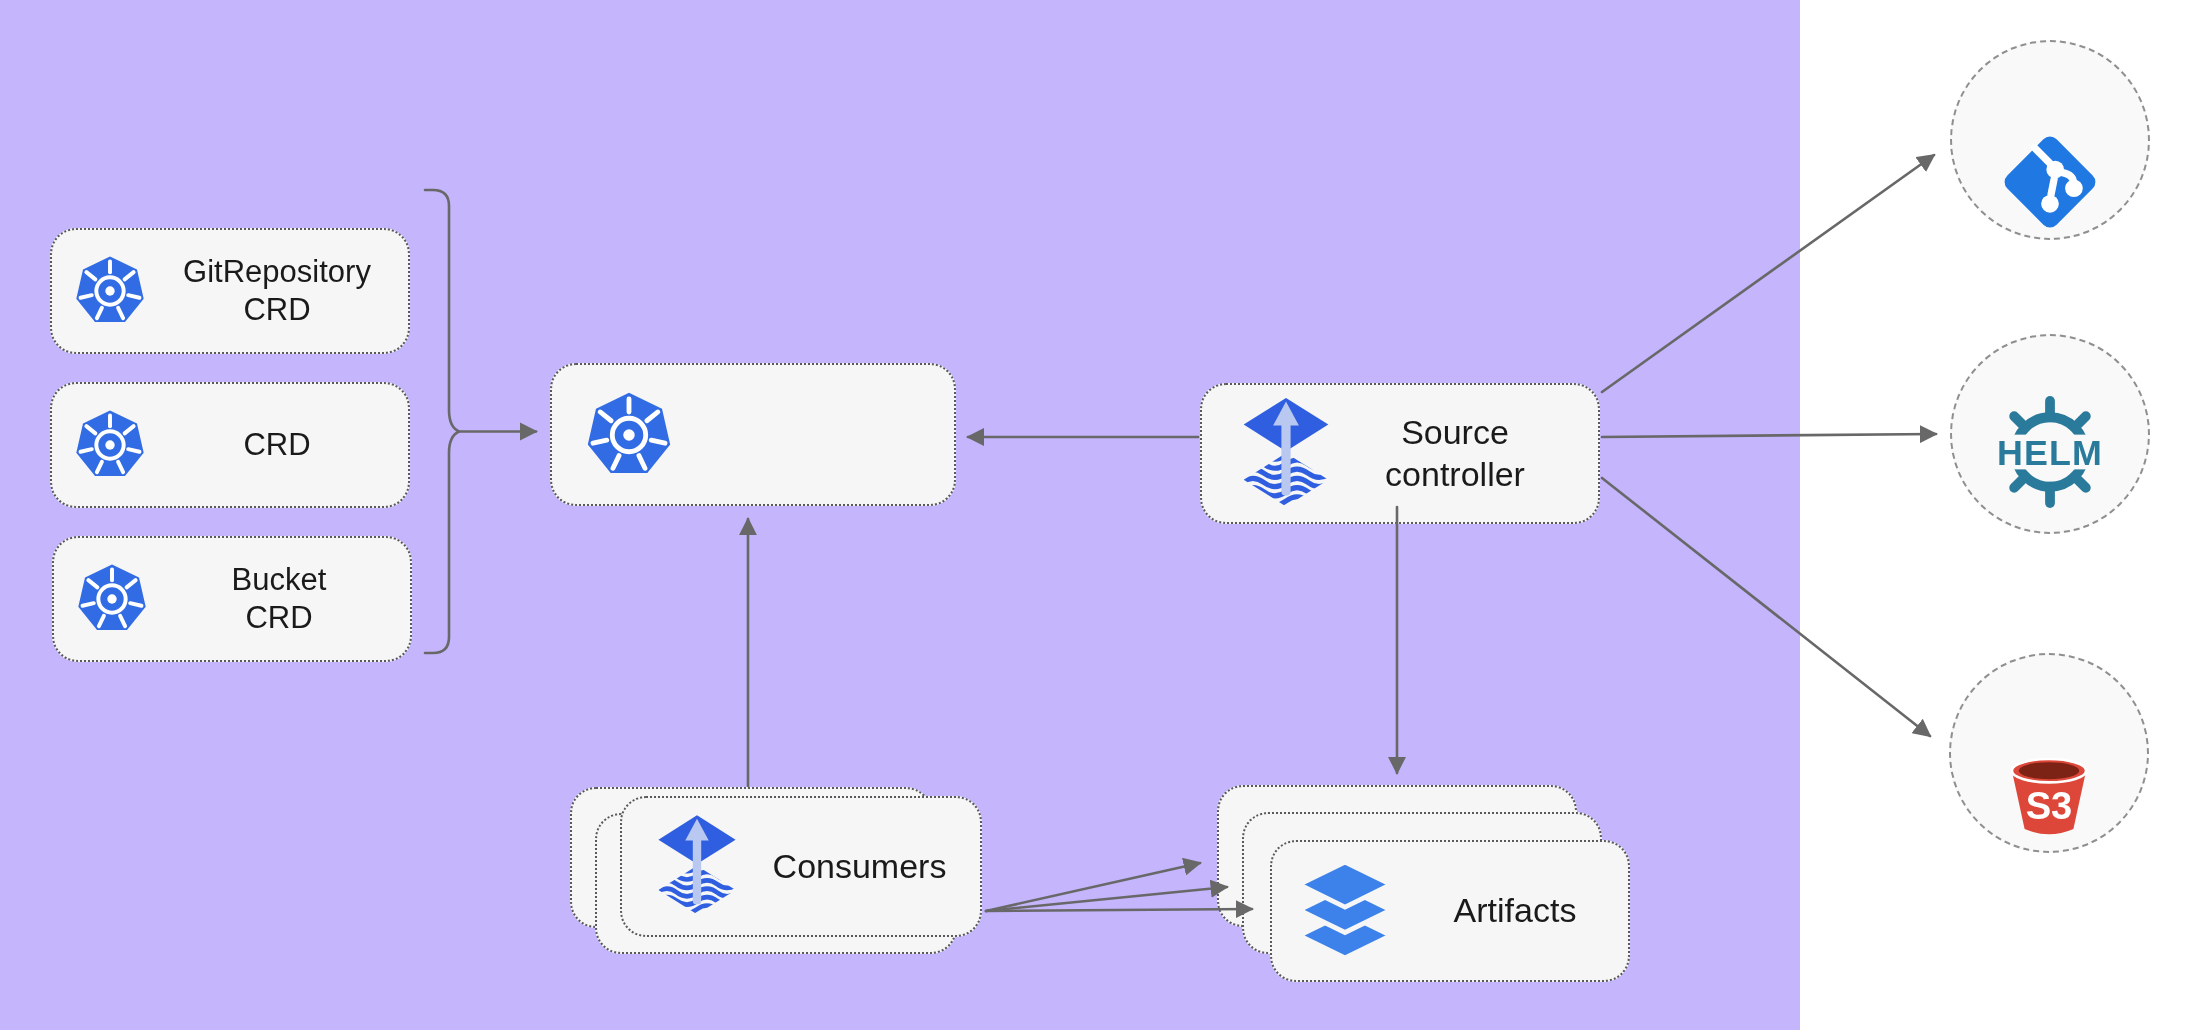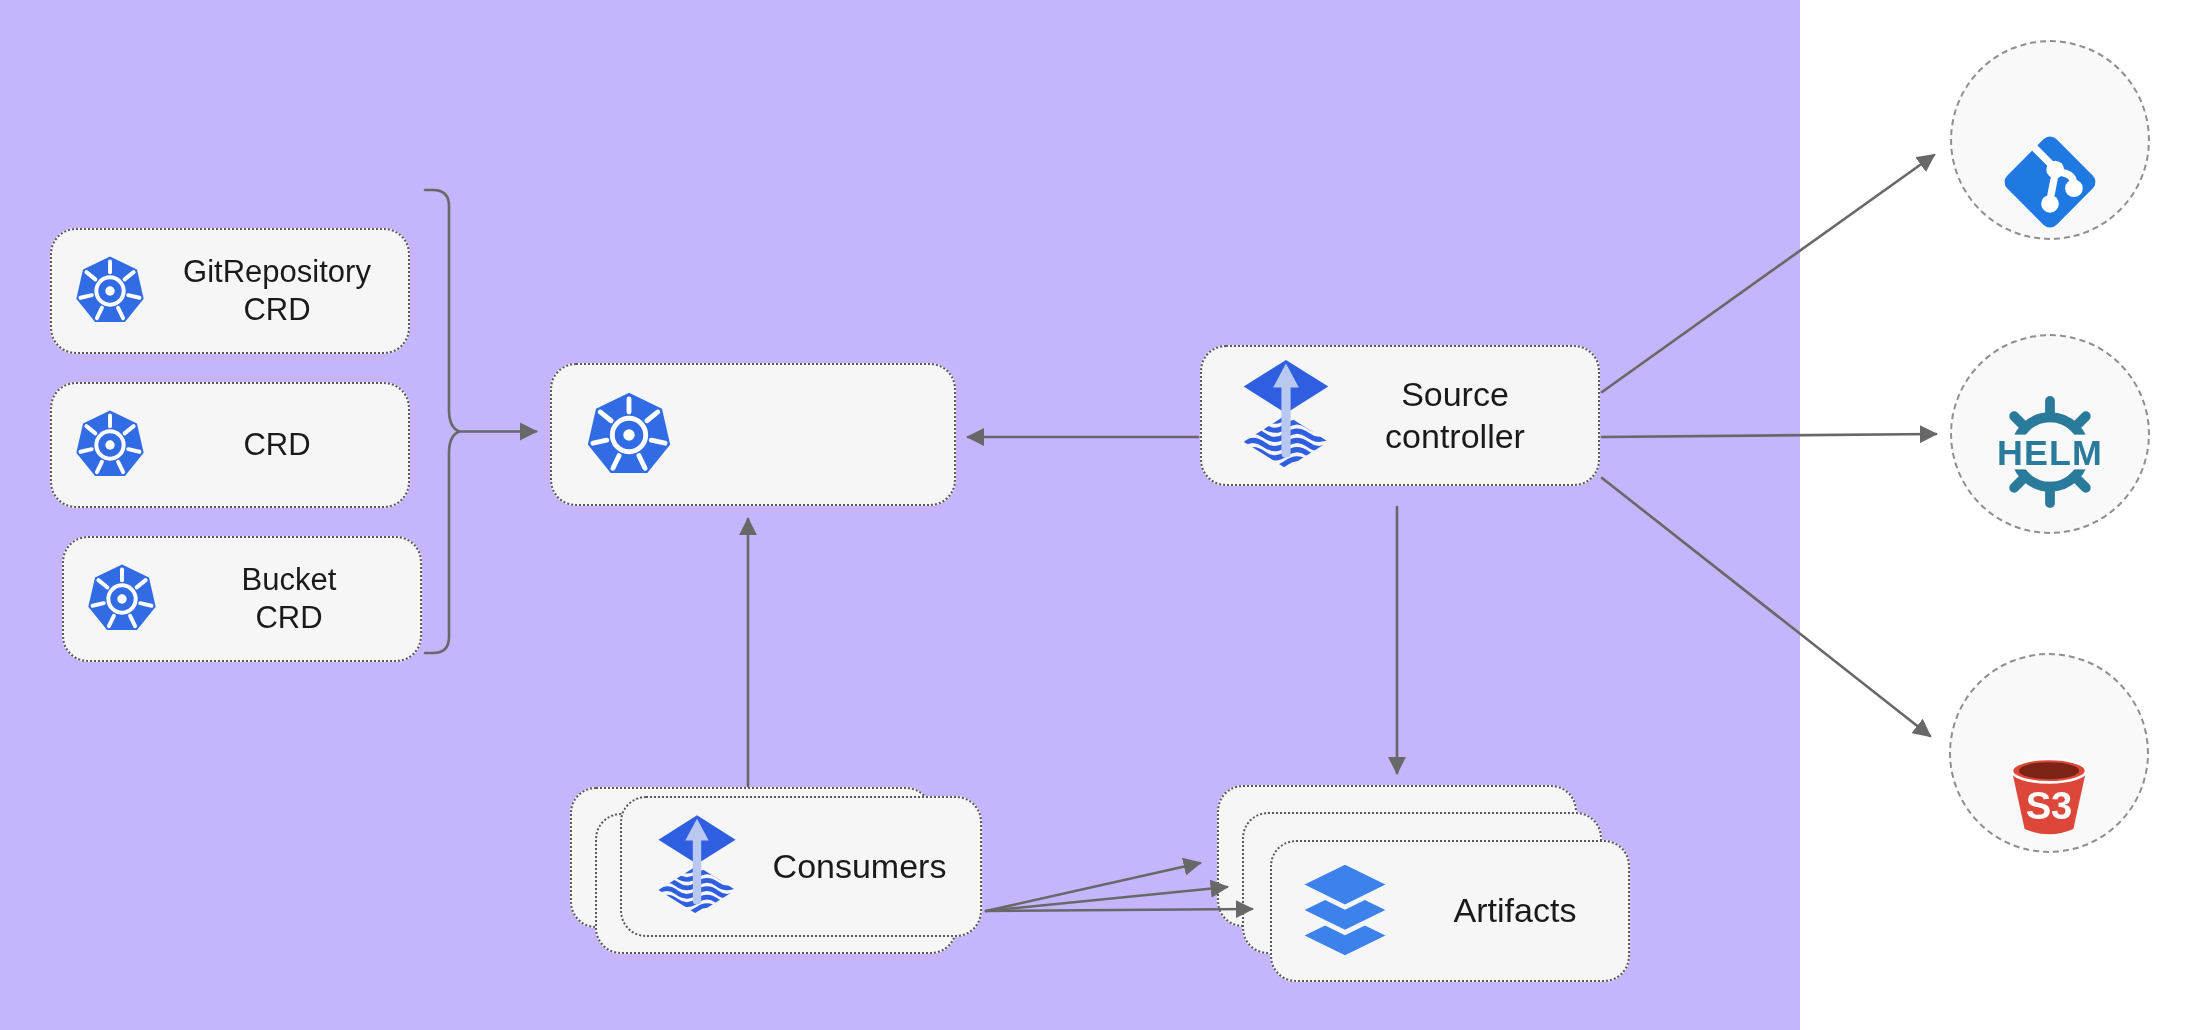--- a/index.html
+++ b/index.html
@@ -60,21 +60,21 @@
           <line x1="29.7" y1="33.8" x2="17.2" y2="23.8"></line>
         </g>
         <circle cx="50" cy="50" r="6.5" fill="#fff"></circle>
       </svg>
     </div>
     <div class="label small">
       <div>CRD</div>
     </div>
   </div>
 
-  <div class="node z1" style="left:62px;top:536px;width:360px;height:126px;">
+  <div class="node z1" style="left:52px;top:536px;width:360px;height:126px;">
     <div class="icon-wrap" style="margin-left:22px;">
       <svg viewBox="0 0 100 100" width="72" height="72">
         <polygon points="50,2 87.5,20.1 96.8,60.7 70.8,93.2 29.2,93.2 3.2,60.7 12.5,20.1" fill="#326ce5"></polygon>
         <g stroke="#fff" stroke-width="5.5" stroke-linecap="round" fill="none">
           <circle cx="50" cy="50" r="19"></circle>
           <line x1="50" y1="24" x2="50" y2="9"></line>
             <line x1="70.3" y1="33.8" x2="82.8" y2="23.8"></line>
           <line x1="75.3" y1="55.8" x2="90.9" y2="59.3"></line>
             <line x1="61.3" y1="73.4" x2="68.2" y2="87.8"></line>
           <line x1="38.7" y1="73.4" x2="31.8" y2="87.8"></line>
@@ -102,21 +102,21 @@
             <line x1="61.3" y1="73.4" x2="68.2" y2="87.8"></line>
           <line x1="38.7" y1="73.4" x2="31.8" y2="87.8"></line>
             <line x1="24.7" y1="55.8" x2="9.1" y2="59.3"></line>
           <line x1="29.7" y1="33.8" x2="17.2" y2="23.8"></line>
         </g>
         <circle cx="50" cy="50" r="6.5" fill="#fff"></circle>
       </svg>
     </div>
   </div>
 
-  <div class="node z1" style="left:1200px;top:345px;width:400px;height:141px;">
+  <div class="node z1" style="left:1200px;top:383px;width:400px;height:141px;">
     <div class="icon-wrap" style="margin-left:38px;">
       <svg viewBox="0 0 100 130" width="92" height="120">
         <defs>
             <clipPath id="fluxclip-a">
               <polygon points="50,64 96,93 50,122 4,93"></polygon>
             </clipPath>
           </defs>
         <polygon points="50,4 96,33 50,62 4,33" fill="#2f5ee0"></polygon>
         <g clip-path="url(#fluxclip-a)" stroke="#2f5ee0" stroke-width="5.5" fill="none">
           <path d="M2,66 q12,-9 24,0 t24,0 t24,0 t24,0"></path>

